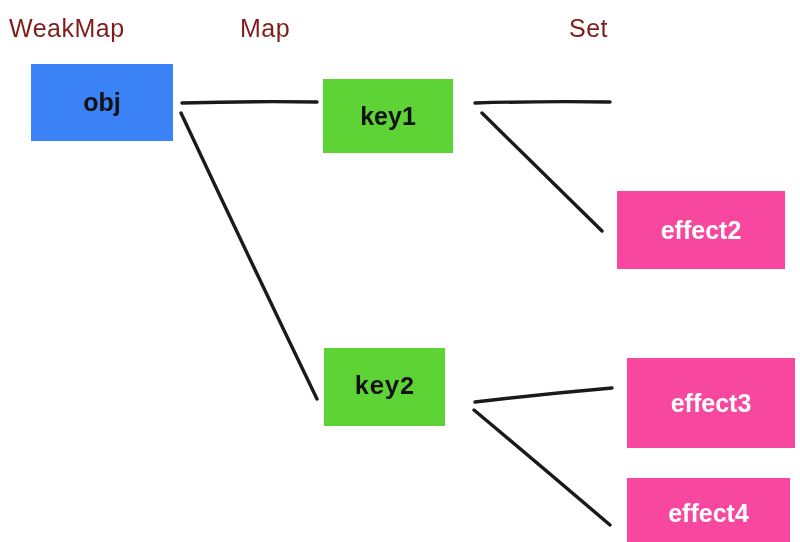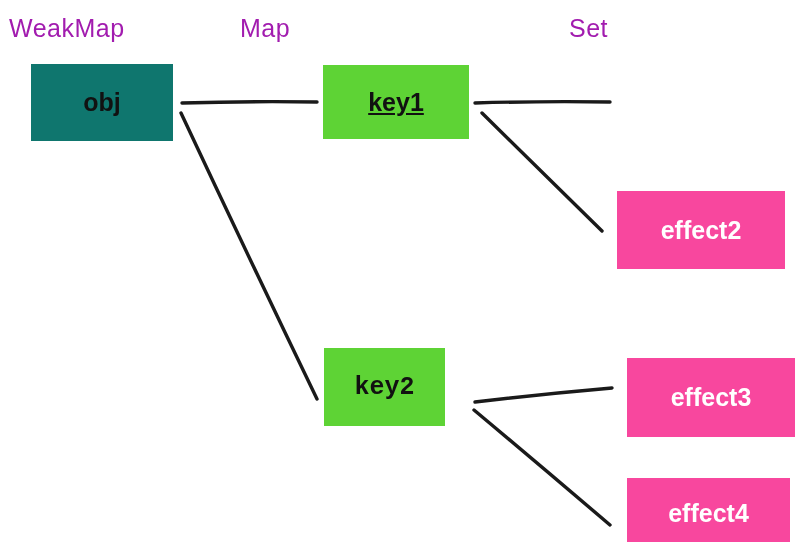--- a/index.html
+++ b/index.html
@@ -8,21 +8,21 @@
     width:800px;height:542px;
     background:#ffffff;
     overflow:hidden;
     font-family:"Liberation Sans", sans-serif;
   }
   .col-header{
     position:absolute;
     top:14px;
     font-size:25px;
     font-weight:400;
-    color:#a21caf;
+    color:#7f1d1d;
     letter-spacing:0.5px;
     white-space:nowrap;
   }
   .hdr-weakmap{left:9px;}
   .hdr-map{left:240px;}
   .hdr-set{left:540px;margin-left:29px;}
   .edges{position:absolute;left:0;top:0;width:800px;height:542px;}
   .edge{
     stroke:#1a1a1a;
     stroke-width:3.4;
@@ -31,29 +31,29 @@
   }
   .node{
     position:absolute;
     display:flex;
     align-items:center;
     justify-content:center;
     font-size:25px;
     font-weight:700;
     color:#111111;
   }
-  .node-orange{background:#0f766e;justify-content:center;}
+  .node-orange{background:#3b82f6;justify-content:center;}
   .node-green{background:#5ed335;}
   .node-pink{background:#f8479e;color:#ffffff;}
   .n-obj{left:31px;top:64px;width:142px;height:77px;}
-  .n-key1{left:323px;top:65px;width:146px;height:74px;text-decoration:underline;}
+  .n-key1{left:323px;top:79px;width:130px;height:74px;}
   .n-key2{left:324px;top:348px;width:121px;height:78px;font-family:Liberation Mono, monospace;}
   .n-effect1{left:617px;top:65px;width:177px;height:79px;}
   .n-effect2{left:617px;top:191px;width:168px;height:78px;}
-  .n-effect3{left:627px;top:358px;width:168px;height:79px;}
+  .n-effect3{left:627px;top:358px;width:168px;height:90px;}
   .n-effect4{left:627px;top:478px;width:163px;height:70px;}
 </style>
 </head>
 <body>
 
 <div class="canvas">
 
   <div class="col-header hdr-weakmap">WeakMap</div>
   <div class="col-header hdr-map">Map</div>
   <div class="col-header hdr-set">Set</div>

